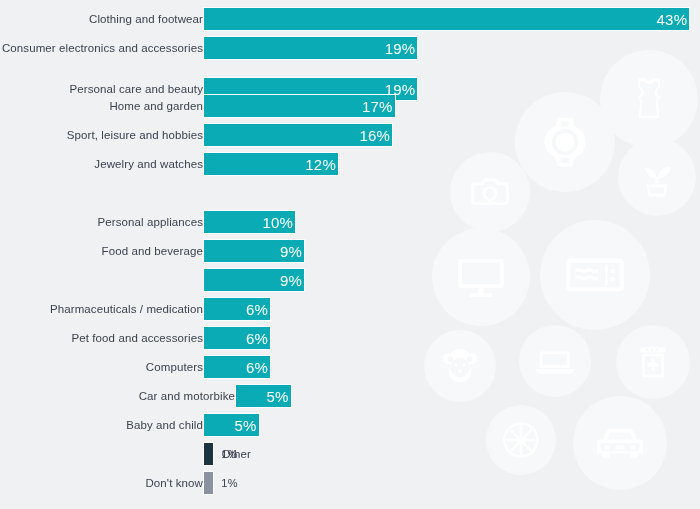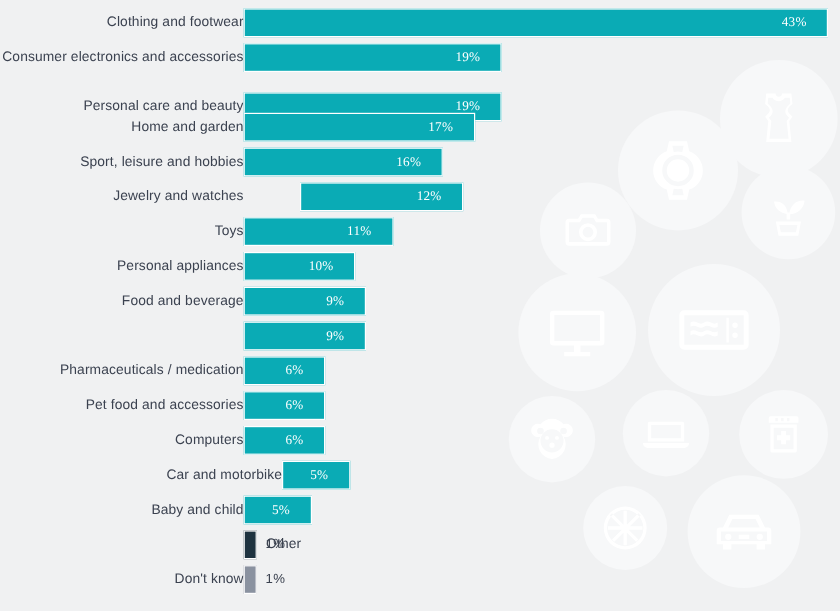--- a/index.html
+++ b/index.html
@@ -84,26 +84,25 @@
     border: 1.5px solid #ffffff;
     background: #0aabb5;
     display: flex;
     align-items: center;
     justify-content: flex-end;
   }
   .bar.other   { background: #1e3340; }
   .bar.unknown { background: #8a92a0; }
 
   .val-inside {
-    font-size: 11px;
+    font-size: 15px;
     color: #ffffff;
-    padding-right: 17px;
+    padding-right: 2px;
     white-space: nowrap;
     letter-spacing: 0.2px;
-    font-family: Liberation Serif, serif;
   }
   .val-outside {
     font-size: 11px;
     color: #3b4250;
     padding-left: 7px;
     white-space: nowrap;
     letter-spacing: 0.2px;
   }
 </style>
 </head>
@@ -252,38 +251,30 @@
         <div class="cat-label">Home and garden</div>
         <div class="bar-wrap">
           <div class="bar" style="width: 192.61px;">
             <span class="val-inside">17%</span>
           </div>
         </div>
       </div>
       <div class="row" style="top: 121px;">
         <div class="cat-label">Sport, leisure and hobbies</div>
         <div class="bar-wrap">
-          <div class="bar" style="width: 166px;">
+          <div class="bar" style="width: 190px;">
             <span class="val-inside">16%</span>
           </div>
         </div>
       </div>
       <div class="row" style="top: 150px;">
         <div class="cat-label">Jewelry and watches</div>
         <div class="bar-wrap">
-          <div class="bar" style="width: 135.96px; margin-left: 47px;">
+          <div class="bar" style="width: 135.96px;">
             <span class="val-inside">12%</span>
-          </div>
-        </div>
-      </div>
-      <div class="row" style="top: 179px;">
-        <div class="cat-label">Toys</div>
-        <div class="bar-wrap">
-          <div class="bar" style="width: 124.63px;">
-            <span class="val-inside">11%</span>
           </div>
         </div>
       </div>
       <div class="row" style="top: 208px;">
         <div class="cat-label">Personal appliances</div>
         <div class="bar-wrap">
           <div class="bar" style="width: 93px;">
             <span class="val-inside">10%</span>
           </div>
         </div>

